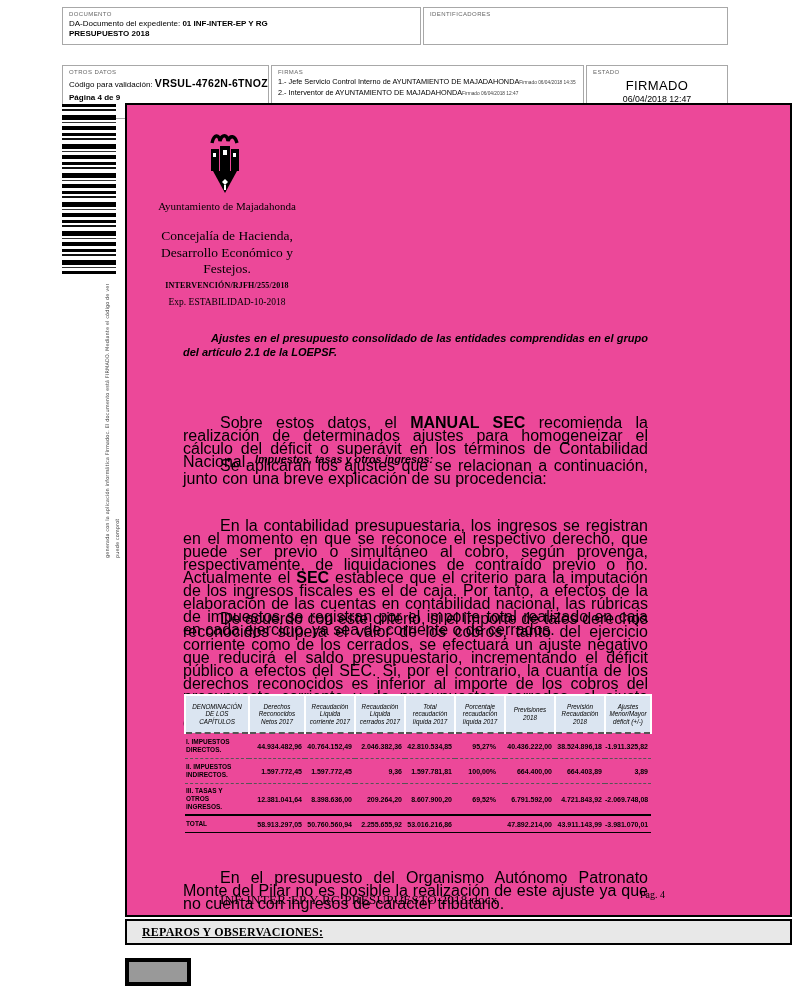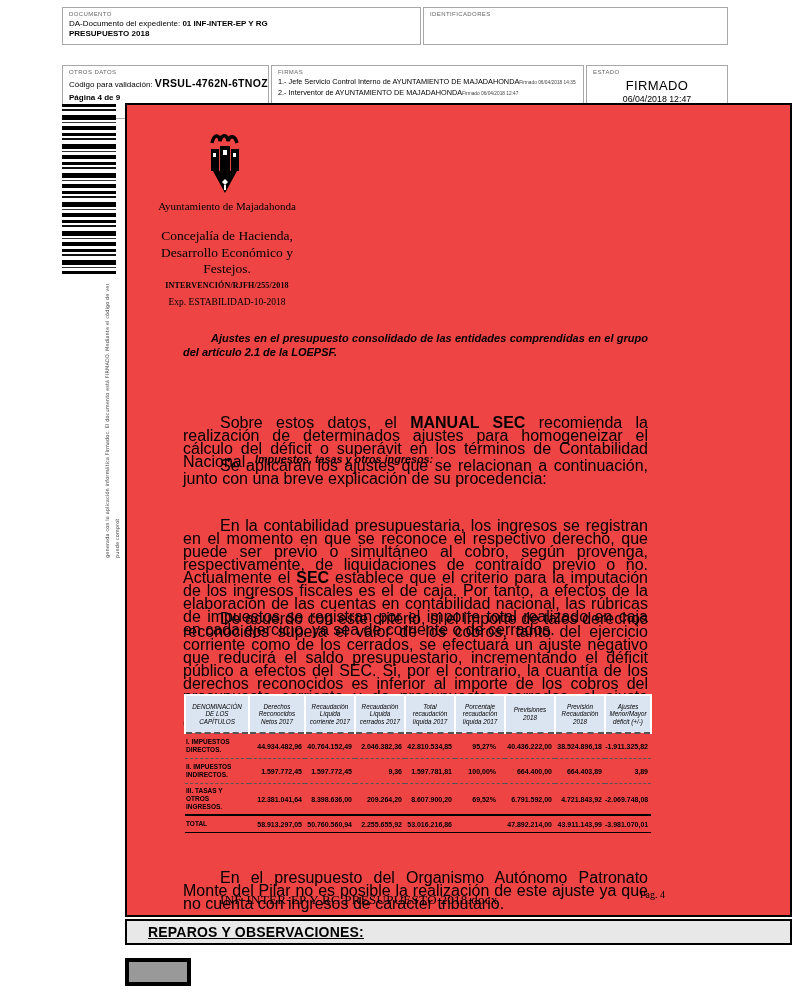--- a/index.html
+++ b/index.html
@@ -32,21 +32,21 @@
       #000 0 3px,#fff 3px 5px,#111 5px 7px,#fff 7px 11px,
       #000 11px 16px,#fff 16px 18px,#333 18px 19px,#fff 19px 22px,
       #000 22px 26px,#fff 26px 29px);}
   .vwrap{position:absolute;overflow:hidden;}
   .vwrap1{left:104px;top:284px;width:10px;height:274px;}
   .vwrap2{left:114px;top:519px;width:8px;height:39px;}
   .vtext{writing-mode:vertical-rl;transform:rotate(180deg);height:100%;width:100%;
          font-family:"DejaVu Sans",sans-serif;font-size:5px;color:#444;letter-spacing:.1px;white-space:nowrap;}
   
   .page-box{position:absolute;left:125px;top:103px;width:663px;height:810px;
-            border:2px solid #000;background:#ef4444;}
+            border:2px solid #000;background:#ec4899;}
   .abs{position:absolute;}
   
   .serif{font-family:"Liberation Serif",serif;}
   .org-name{left:30px;top:95px;width:140px;text-align:center;font-size:11px;line-height:13px;}
   .dept{left:10px;top:123px;width:180px;text-align:center;font-size:13.5px;line-height:16.5px;}
   .ref1{left:10px;top:176px;width:180px;text-align:center;font-size:8px;letter-spacing:.2px;font-weight:bold;}
   .ref2{left:10px;top:192px;width:180px;text-align:center;font-size:9.5px;}
   
   .para{left:56px;width:465px;font-size:16px;line-height:13px;text-align:justify;text-indent:37px;margin-top:48px;}
   .doc-title{left:56px;width:465px;font-size:11px;line-height:14px;font-weight:bold;font-style:italic;
@@ -66,21 +66,21 @@
   table.budget tr.r1 td{height:20px;}
   table.budget tr.r2 td{height:20px;}
   table.budget tr.r3 td{height:26px;}
   table.budget tr.total td{height:12px;border-top:2px solid #000;border-bottom:1.5px solid #000;}
   
   .fname{left:93px;top:787px;font-size:13px;letter-spacing:.3px;}
   .fpage{left:513px;top:784px;font-size:10px;}
   
   .reparos{position:absolute;left:125px;top:919px;width:663px;height:22px;border:2px solid #000;
            background:#e8e8e8;display:flex;align-items:center;}
-  .reparos span{font-size:14px;font-weight:bold;text-decoration:underline;margin-left:21px;letter-spacing:.2px;}
+  .reparos span{font-size:12px;font-weight:bold;text-decoration:underline;margin-left:15px;letter-spacing:.2px;font-family:Liberation Serif, serif;}
   .stub{position:absolute;left:125px;top:958px;width:58px;height:20px;border:4px solid #000;background:#999;}
 </style>
 </head>
 <body>
 
 <div class="hdr">
   <div class="hdr-row hdr-row1">
     <div class="cell">
       <div class="cell-label">DOCUMENTO</div>
       <div class="doc-content"><span>DA-Documento del expediente: </span><span class="bold">01 INF-INTER-EP Y RG PRESUPUESTO 2018</span></div>

